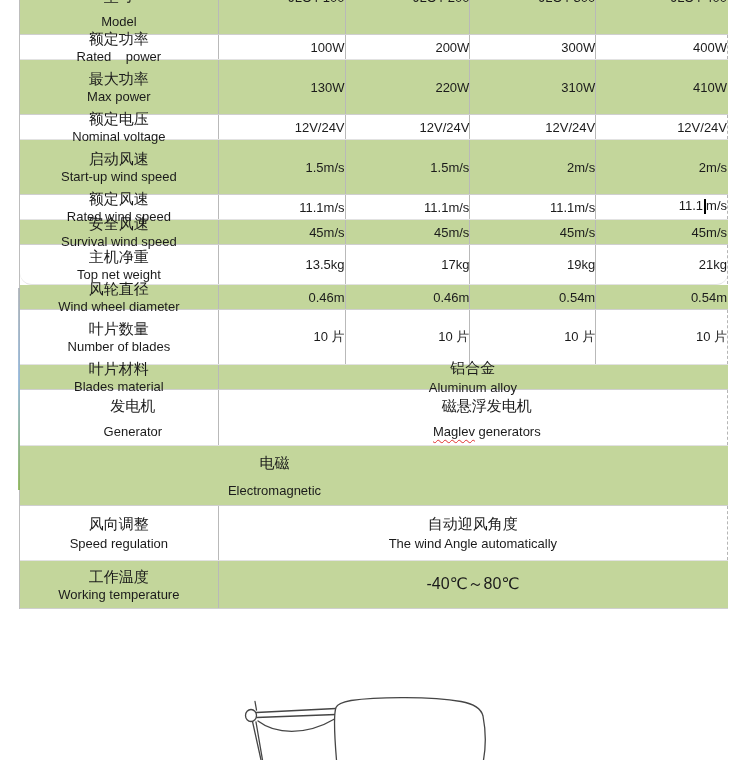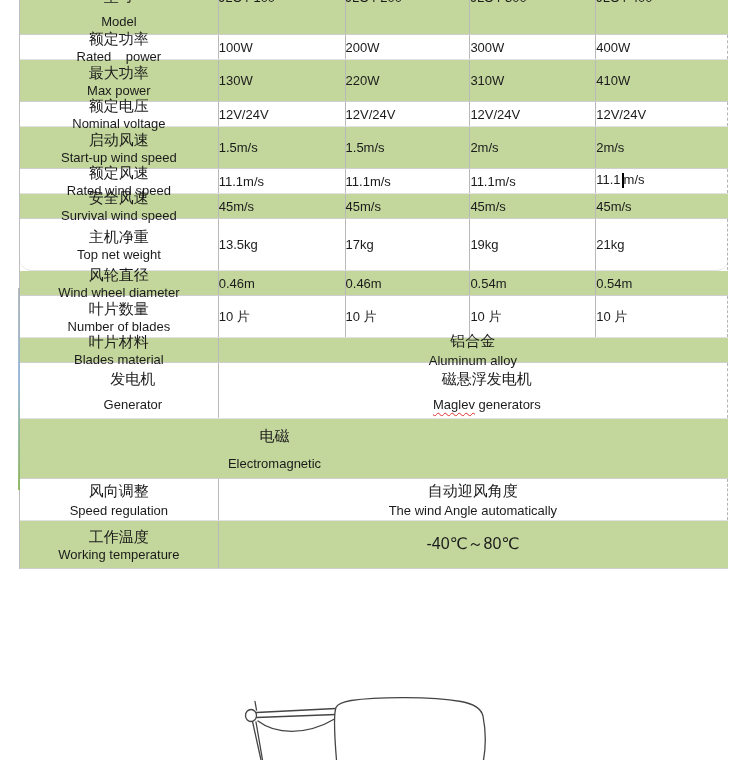--- a/index.html
+++ b/index.html
@@ -12,33 +12,33 @@
   .tbl{
     position:absolute;left:19px;top:-14px;width:709px;
     border-left:1px solid #bdbdbd;
     box-sizing:border-box;
   }
   .row{display:flex;border-bottom:1px solid #e2e2e2;box-sizing:border-box;}
   .row.g{background:#c3d69b;border-bottom-color:#cfcfcf;}
   .row.w{background:#ffffff;}
   .cell{
     box-sizing:border-box;border-right:1px solid #b9b9b9;
-    display:flex;align-items:center;justify-content:flex-start;
+    display:flex;align-items:center;justify-content:flex-end;
     text-align:center;font-size:13px;
   }
   .lbl{width:199px;flex-direction:column;justify-content:center;}
   .c1{width:127px;}.c2{width:125px;}.c3{width:126px;}.c4{width:132px;}
   .w .c4{border-right:1px dashed #b5b5b5;}
   .g .c4{border-right-color:transparent;}
   .merged{width:510px;flex-direction:column;justify-content:center;}
   .w .merged{border-right:1px dashed #b5b5b5;}
   .g .merged{border-right-color:transparent;}
   .cn{font-size:15px;line-height:19px;display:block;}
   .en{font-size:13px;line-height:17px;display:block;white-space:pre-wrap;}
-  .h49{height:49px;}.h41{height:25px;}.h42{height:42px;}.h40{height:52px;border-radius:12px;}
+  .h49{height:49px;}.h41{height:25px;}.h42{height:55px;}.h40{height:40px;border-radius:12px;}
   .h56{height:56px;}.h60{height:60px;}.h38{height:48px;}
   .gap8{row-gap:8px;padding-left:28px;}.gap10{row-gap:10px;}.gap2{row-gap:2px;}
   .hdr-lbl{justify-content:flex-start;row-gap:8px;}
   .caret{
     display:inline-block;width:2px;height:15px;background:#000;
     vertical-align:middle;margin:0 0 2px 1px;
   }
   .squiggle{
     text-decoration:underline wavy #e03131;
     text-decoration-thickness:1px;text-underline-offset:3px;

